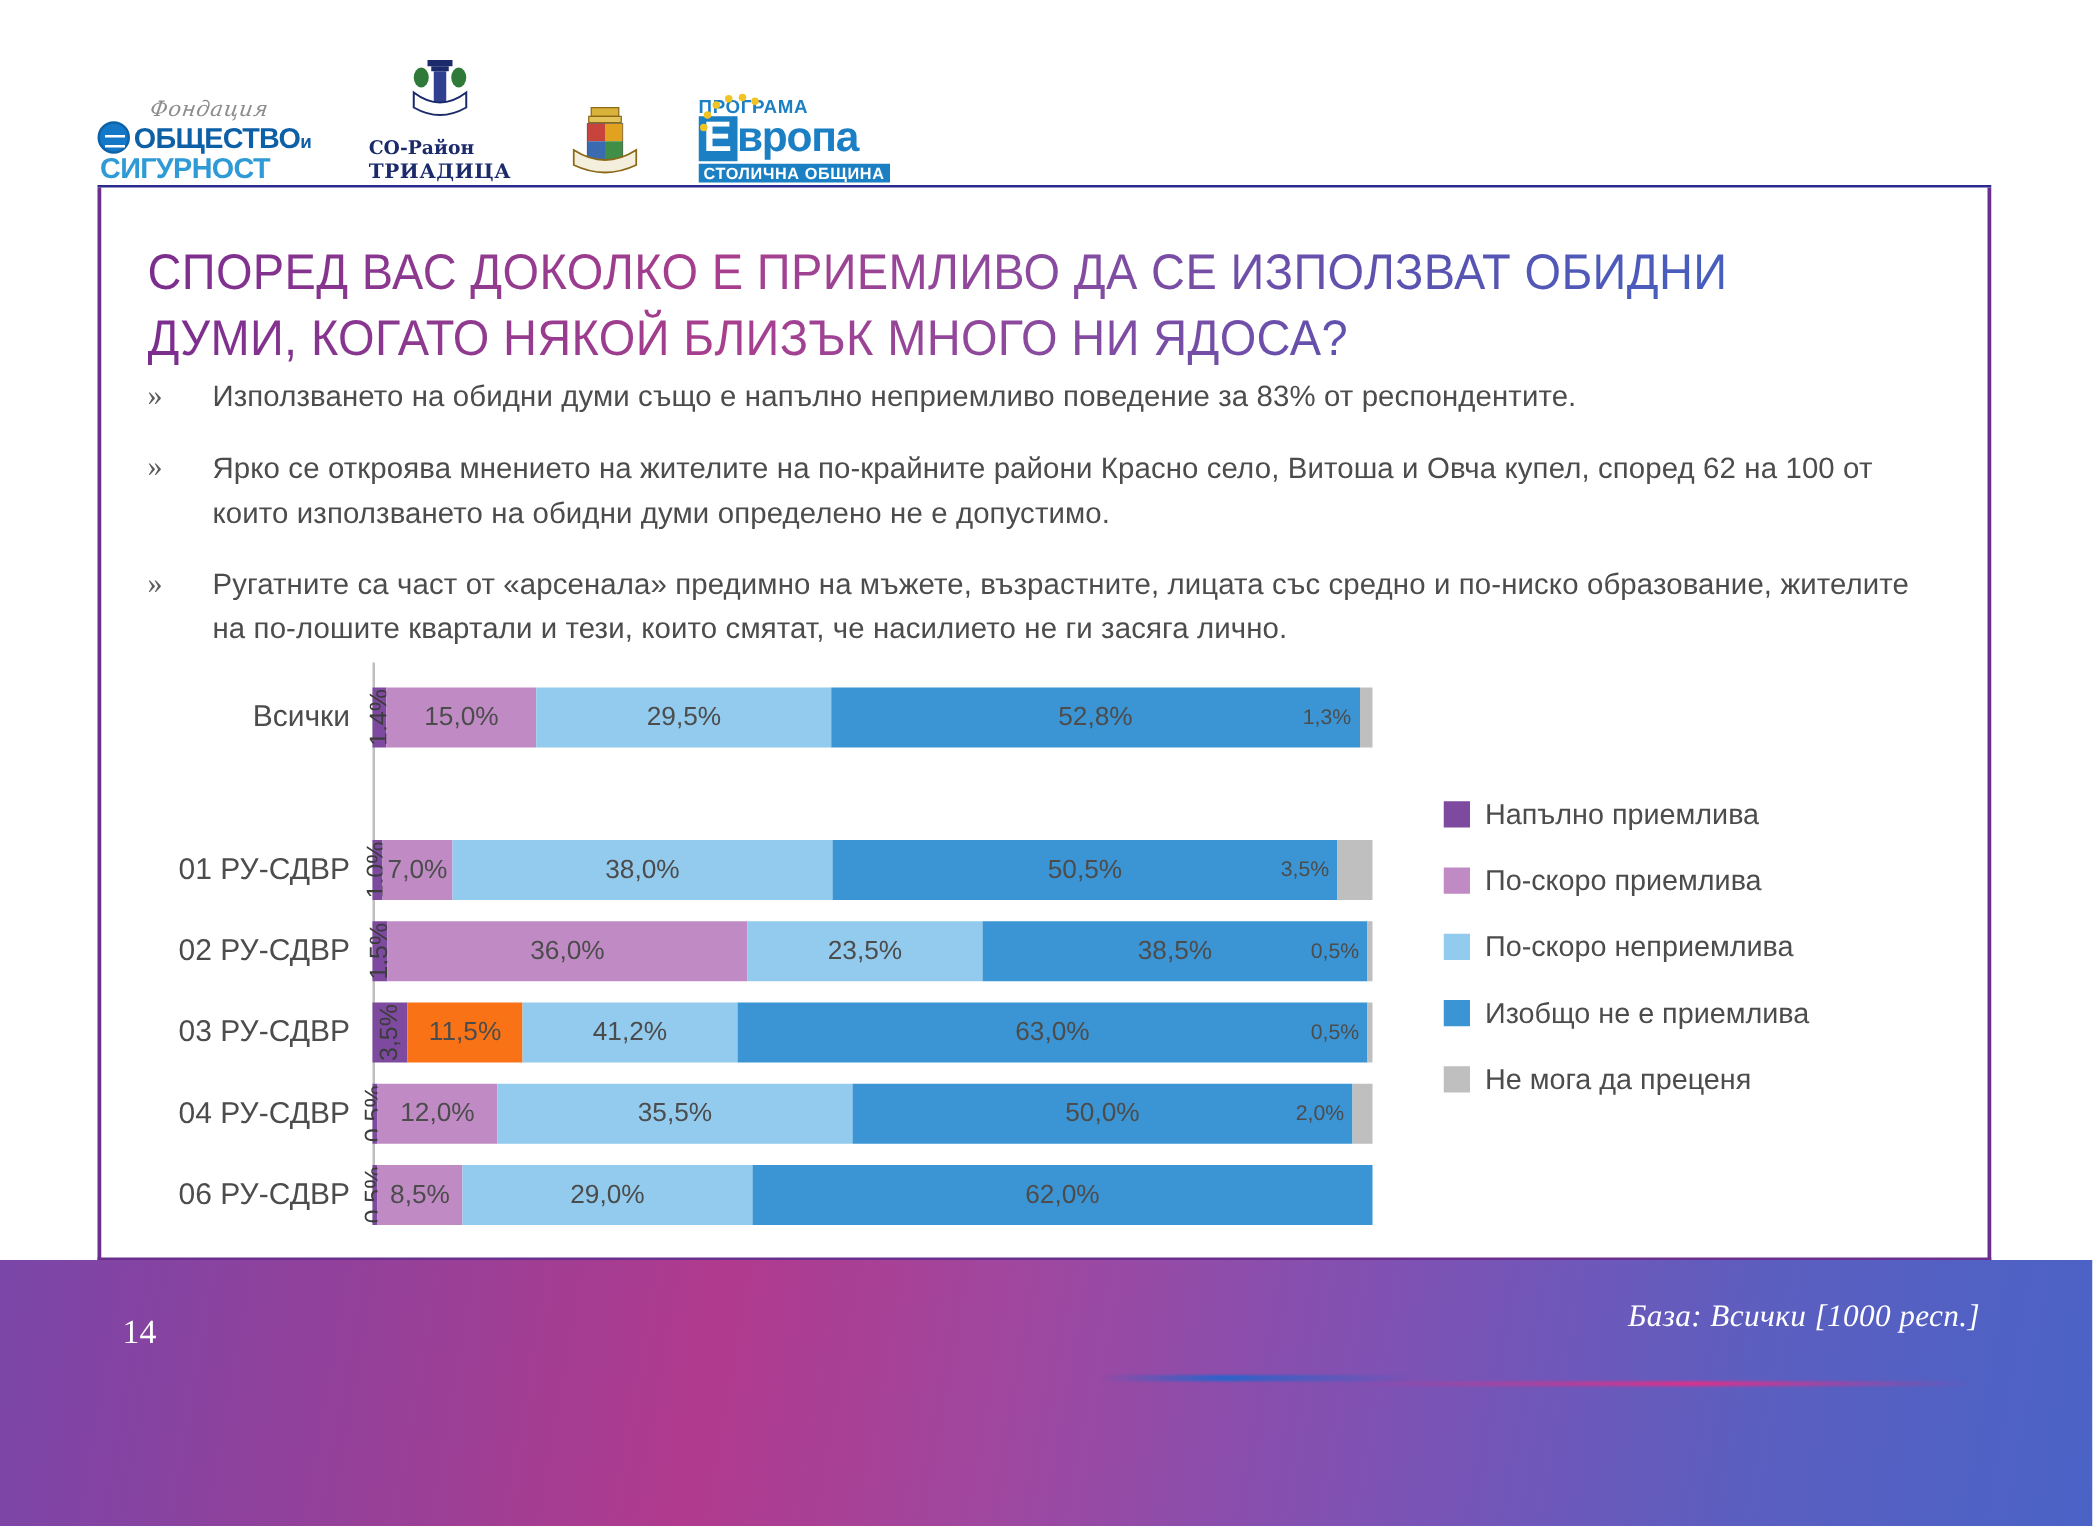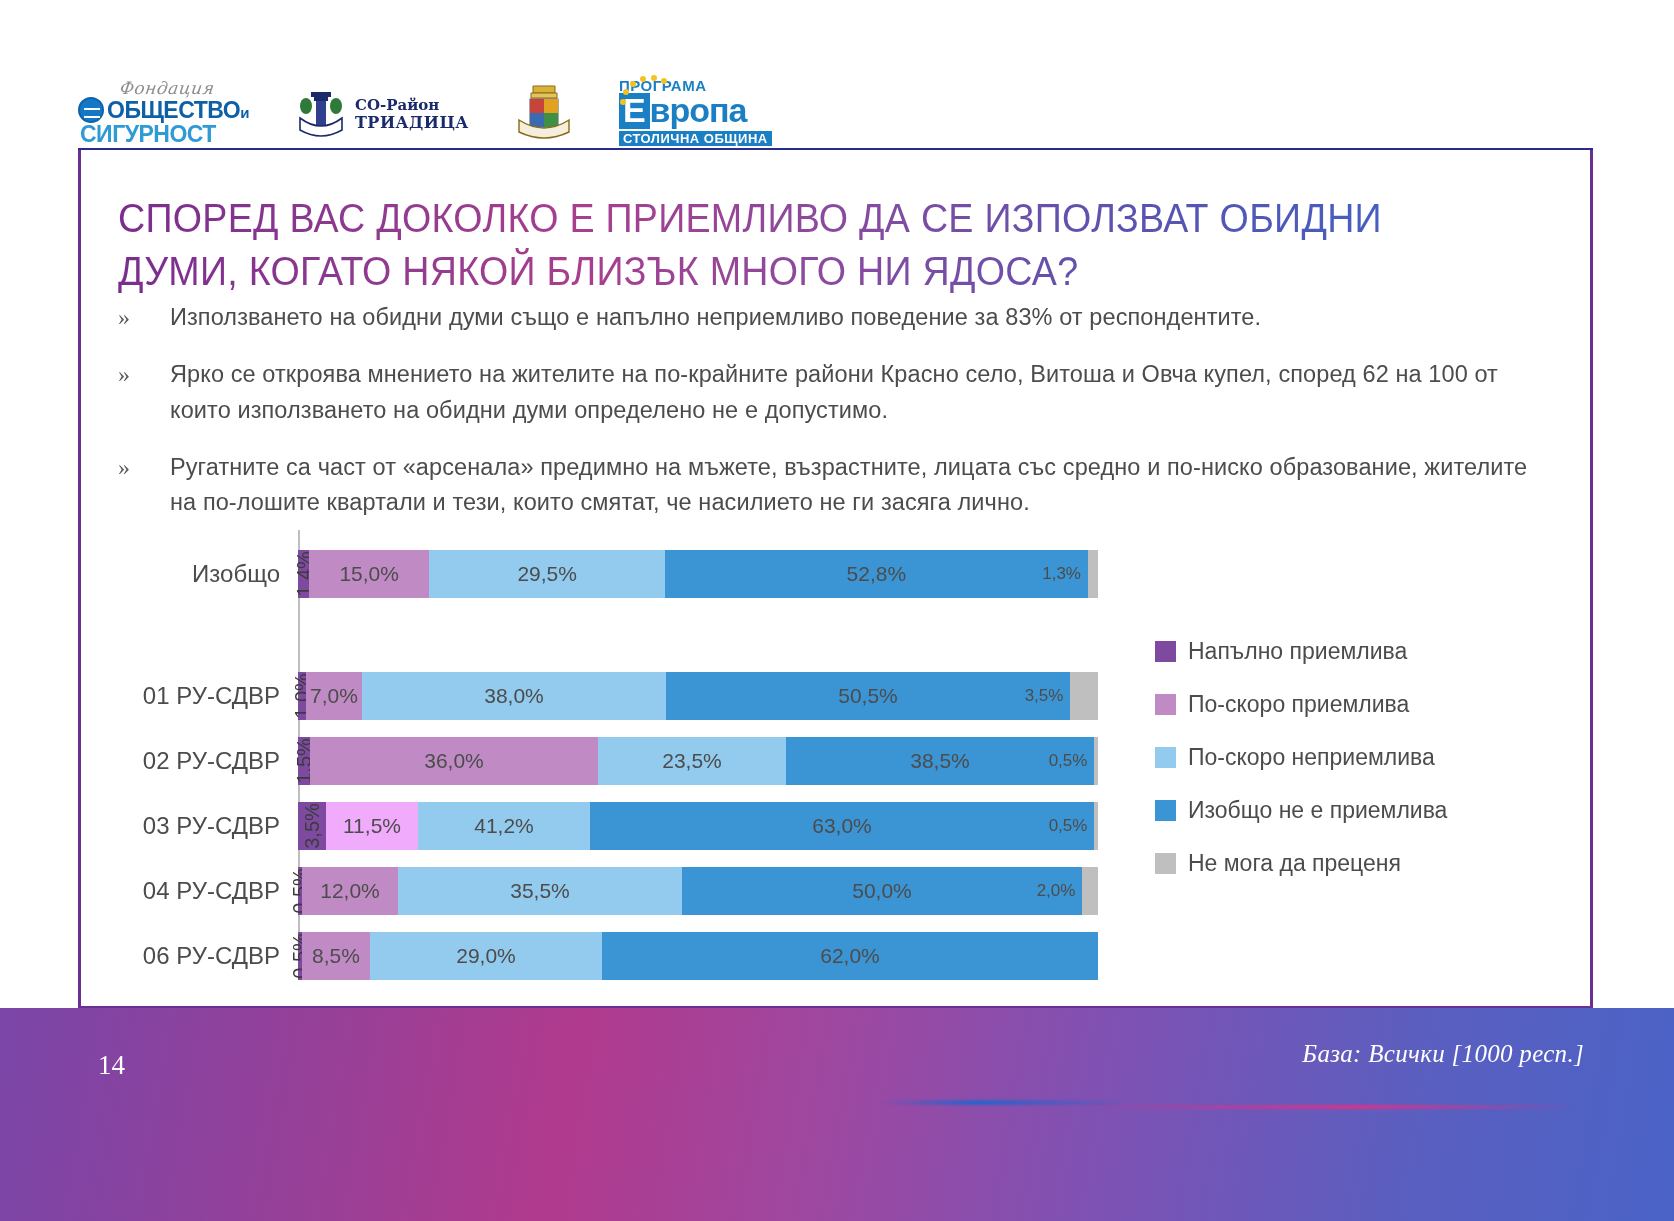--- a/index.html
+++ b/index.html
@@ -36,21 +36,21 @@
   }
   .logo1 .globe::after{
     content:""; position:absolute; left:4px; top:9px; width:16px; height:6px;
     border-top:2px solid #fff; border-bottom:2px solid #fff;
   }
   .logo1 .w1 { font-weight:bold; font-size:23px; color:#0d5fa6; letter-spacing:-.5px; font-family:"Liberation Sans", sans-serif;}
   .logo1 .w1 small { font-size:15px; }
   .logo1 .w2 { font-weight:bold; font-size:23px; color:#2e9ad6; letter-spacing:-.5px; margin-left:2px;}
 
   
-  .logo2 { align-items: center; gap: 8px; }
+  .logo2 { align-items: center; gap: 8px; flex-direction: column; }
   .crest2 { width:52px; height:62px; }
   .logo2 .txt { line-height:1.15; font-family:"DejaVu Serif", serif; color:#1b2a6b; }
   .logo2 .t1 { font-size:15px; font-weight:bold; }
   .logo2 .t2 { font-size:16px; font-weight:bold; letter-spacing:.5px;text-align:center;}
 
   
   .crest3 { width:58px; height:66px; }
 
   
   .logo4 { flex-direction: column; align-items: flex-start; line-height:1; position:relative;}
@@ -234,21 +234,21 @@
     <div class="bullet">
       <span class="mark">»</span>
       <span class="btxt">Ругатните са част от «арсенала» предимно на мъжете, възрастните, лицата със средно и по-ниско образование, жителите на по-лошите квартали и тези, които смятат, че насилието не ги засяга лично.</span>
     </div>
   </div>
 
   <div class="chart">
     <div class="axis"></div>
     <div id="rows">
         <div class="row" style="top: 20px;">
-          <div class="cat">Изобщо</div>
+          <div class="cat">Всички</div>
           <div class="bar">
             <div class="seg s0" style="width: 11.2px; background: rgb(125, 74, 160);">
               <span class="lbl">1,4%</span>
             </div>
             <div class="seg s1" style="width: 120px; background: rgb(192, 139, 196);">
               <span>15,0%</span>
             </div>
             <div class="seg s2" style="width: 236px; background: rgb(146, 203, 238);">
               <span>29,5%</span>
             </div>
@@ -299,21 +299,21 @@
               <span class="lbl-out" style="left: -26px; transform: translate(-50%, -50%);">0,5%</span>
             </div>
           </div>
         </div>
         <div class="row" style="top: 272px;">
           <div class="cat">03 РУ-СДВР</div>
           <div class="bar">
             <div class="seg s0" style="width: 28px; background: rgb(125, 74, 160);">
               <span class="lbl">3,5%</span>
             </div>
-            <div class="seg s1" style="width: 92px; background: #f0abfc;">
+            <div class="seg s1" style="width: 92px; background: #f97316;">
               <span>11,5%</span>
             </div>
             <div class="seg s2" style="width: 172px; background: rgb(146, 203, 238);">
               <span>41,2%</span>
             </div>
             <div class="seg s3" style="width: 504px; background: rgb(59, 149, 212);">
               <span>63,0%</span>
             </div>
             <div class="seg s4" style="width: 4px; background: rgb(191, 191, 191);">
               <span class="lbl-out" style="left: -26px; transform: translate(-50%, -50%);">0,5%</span>

